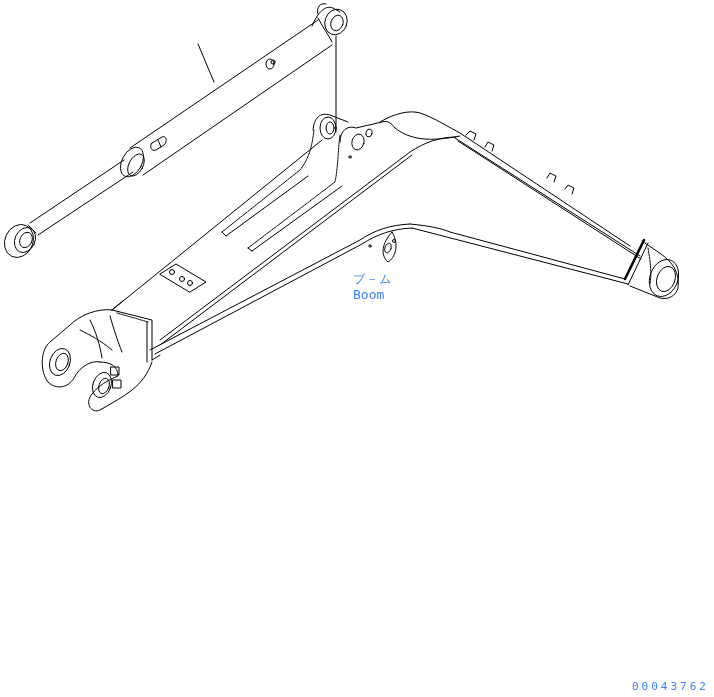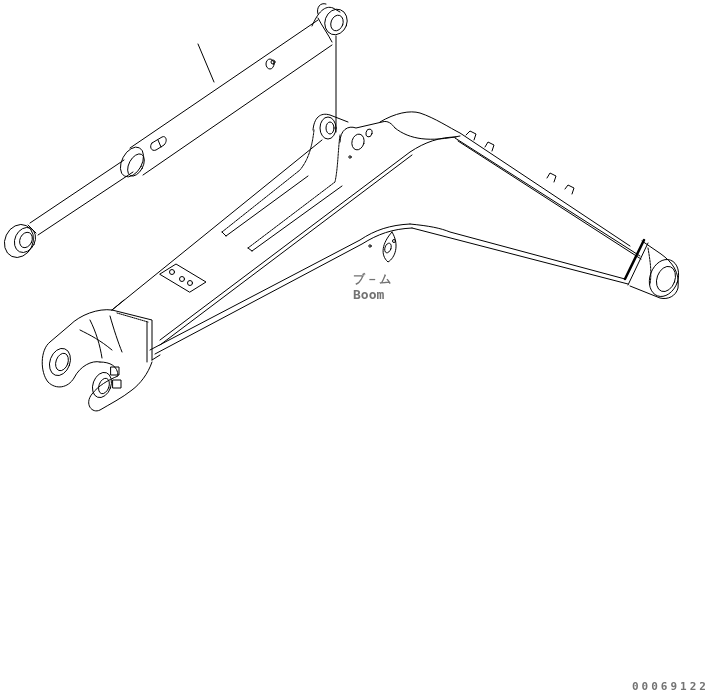--- a/index.html
+++ b/index.html
@@ -1,18 +1,18 @@
 <!DOCTYPE html>
 <html><head>
   <meta charset="utf-8">
   <style>
     html, body { margin: 0; padding: 0; background: #ffffff; }
     body { width: 714px; height: 697px; position: relative; overflow: hidden; }
     #drawing { position: absolute; left: 0; top: 0; }
-    .lbl { position: absolute; font-family: "DejaVu Sans Mono", monospace; color: #737373; white-space: pre; font-weight: bold; }
+    .lbl { position: absolute; font-family: "DejaVu Sans Mono", monospace; color: #3b82f6; white-space: pre; }
     #label-jp { left: 353px; top: 271px; font-size: 12px; letter-spacing: 1px; }
     #label-en { left: 353px; top: 287px; font-size: 13px; }
     #drawing-number { left: 632px; top: 680px; font-size: 11px; letter-spacing: 3px; }
     svg * { vector-effect: non-scaling-stroke; }
   </style>
 </head>
 <body>
 
 <svg id="drawing" width="714" height="697" viewBox="0 0 714 697" fill="none" stroke="#000" stroke-width="1" stroke-linejoin="round" stroke-linecap="round">
 
@@ -140,13 +140,13 @@
       <circle cx="190" cy="283" r="2.5"></circle>
     </g>
 
     <line x1="112" y1="310" x2="124" y2="300"></line>
     <path d="M117,313 L148,322" stroke-dasharray="1,1"></path>
   </g>
 </svg>
 
 <div id="label-jp" class="lbl">ブ－ム</div>
 <div id="label-en" class="lbl">Boom</div>
-<div id="drawing-number" class="lbl">00069122</div>
+<div id="drawing-number" class="lbl">00043762</div>
 
 </body></html>

